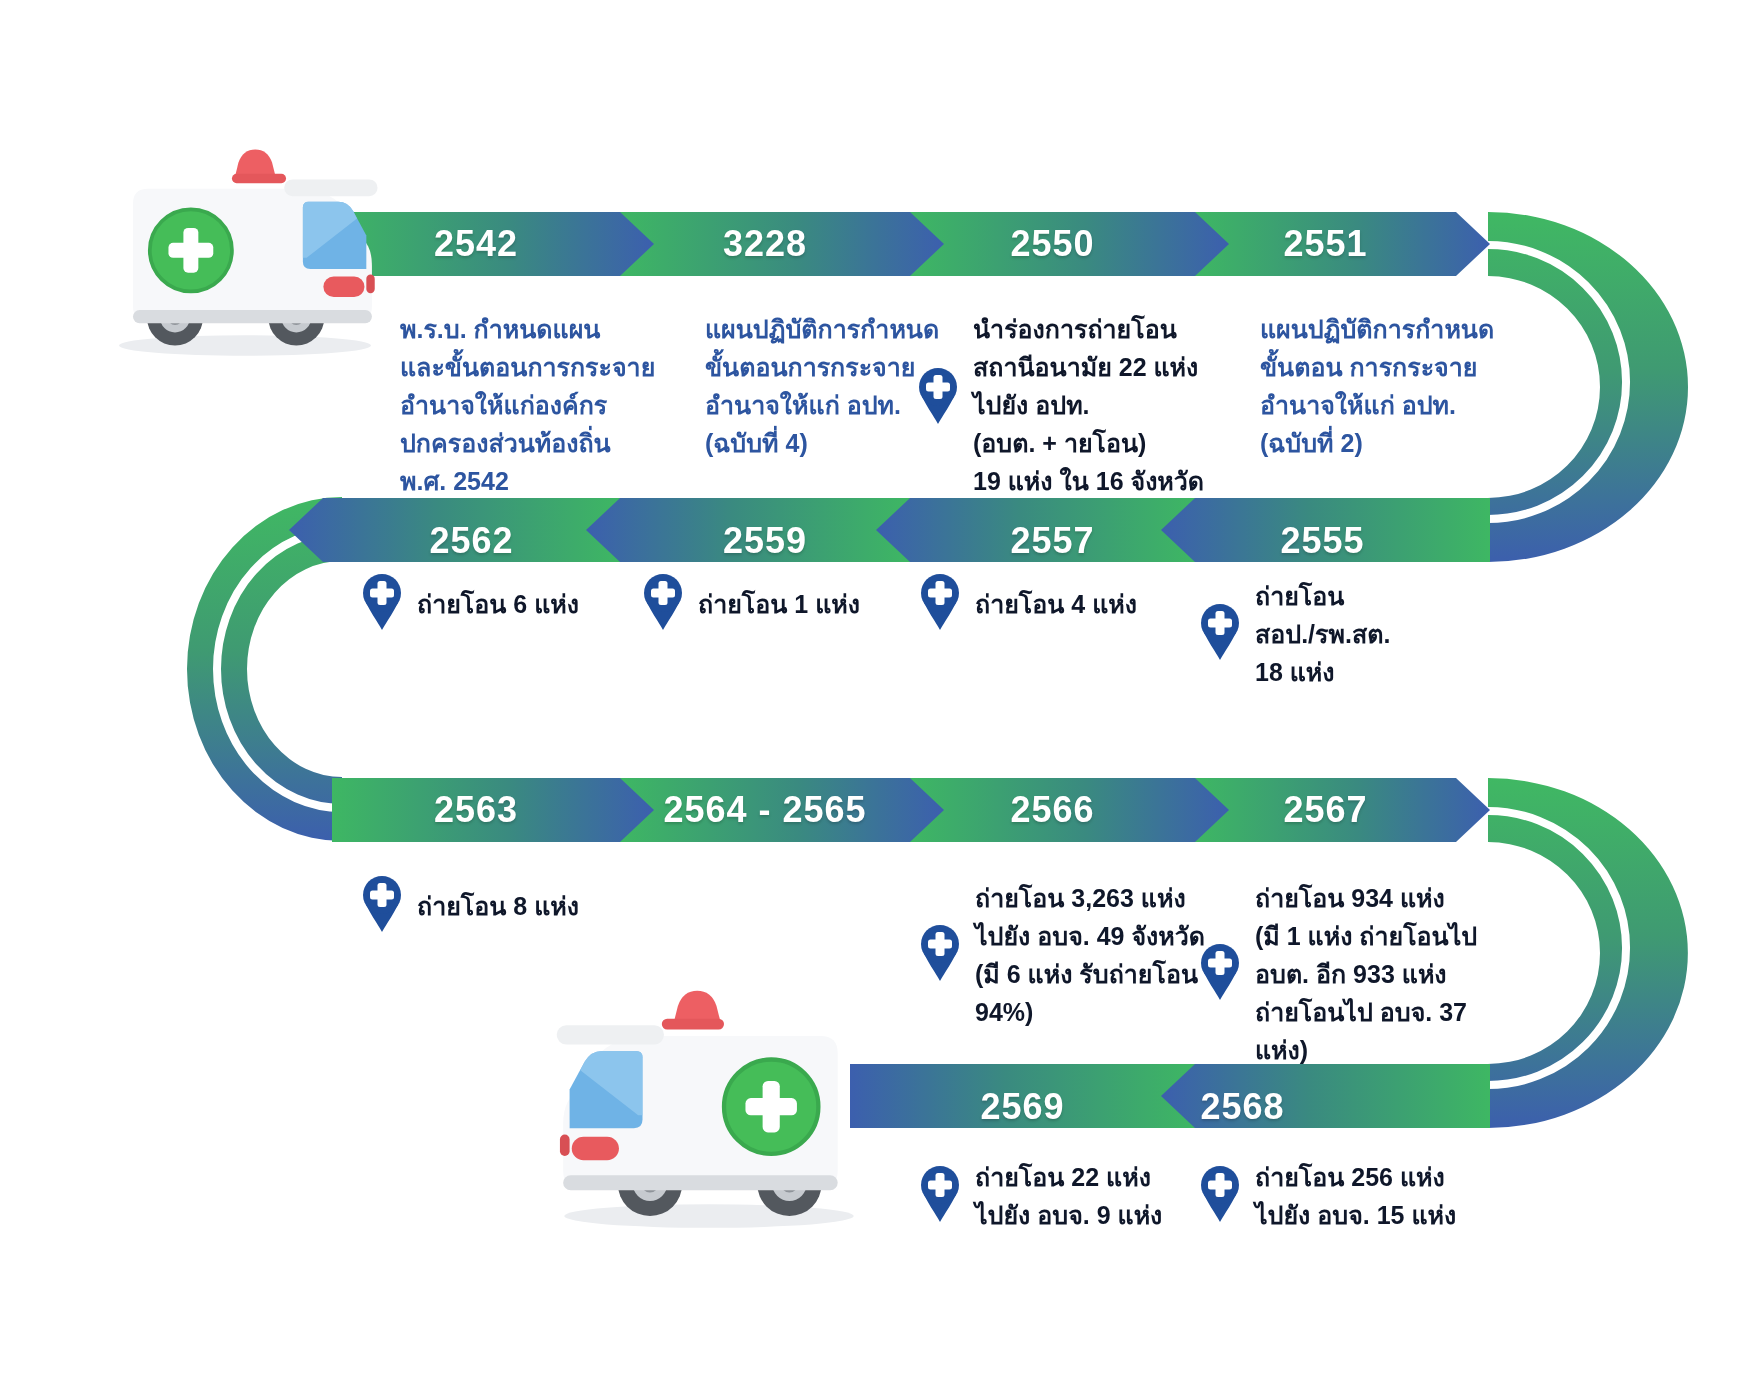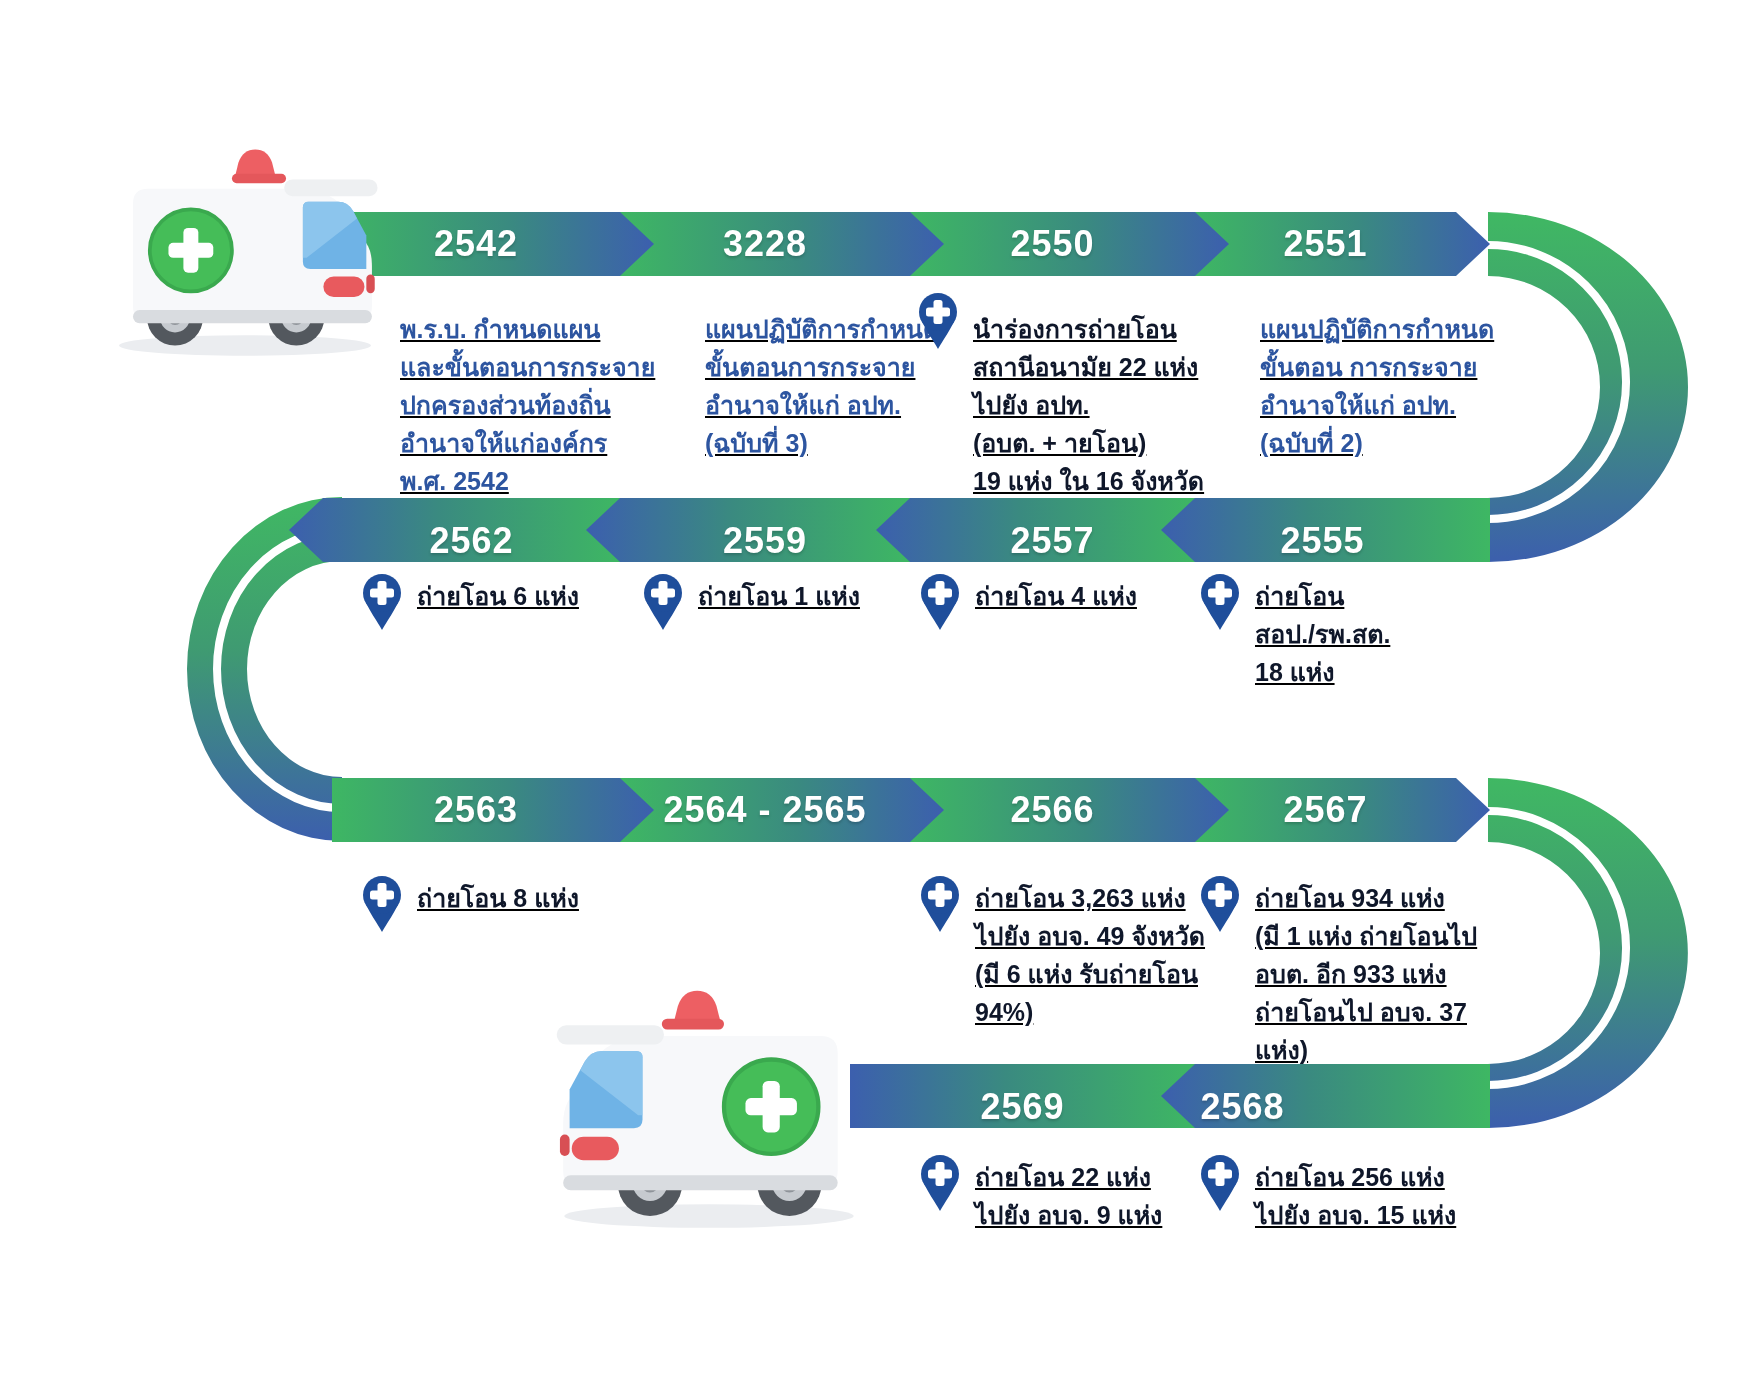--- a/index.html
+++ b/index.html
@@ -22,21 +22,21 @@
   .tip-left{clip-path:polygon(34px 0,100% 0,100% 100%,34px 100%,0 50%);}
   .yr{
     color:#ffffff;font-size:36px;font-weight:700;letter-spacing:1px;
     text-shadow:0 2px 3px rgba(0,0,0,0.18);
     white-space:nowrap;
   }
   .pr34{padding-right:34px;}
   .pl34{padding-left:34px;}
   
   .desc{
-    position:absolute;display:flex;gap:15px;align-items:flex-start;z-index:50;text-decoration:underline;
+    position:absolute;display:flex;gap:15px;align-items:center;z-index:50;
   }
   .desc .txt{font-size:25px;font-weight:700;line-height:38px;white-space:nowrap;}
   .txt-blue{color:#2d55a0;}
   .txt-green{color:#0f172a;}
   .pin{flex:0 0 auto;margin-top:-4px;}
   .amb{position:absolute;z-index:60;}
   .amb.flip{transform:scaleX(-1);}
 </style>
 </head>
 <body>
@@ -82,31 +82,31 @@
     <span class="yr pr34">2550</span>
   </div>
   <div class="seg flow-right tip-right" style="left:1195px;top:212px;width:295px;z-index:11">
     <span class="yr pr34">2551</span>
   </div>
 
   <div class="desc" style="left:400px;top:310px">
     <div class="txt txt-blue">
       <div>พ.ร.บ. กำหนดแผน</div>
       <div>และขั้นตอนการกระจาย</div>
+      <div>อำนาจให้แก่องค์กร</div>
       <div>ปกครองส่วนท้องถิ่น</div>
-      <div>อำนาจให้แก่องค์กร</div>
       <div>พ.ศ. 2542</div>
     </div>
   </div>
   <div class="desc" style="left:705px;top:310px">
     <div class="txt txt-blue">
       <div>แผนปฏิบัติการกำหนด</div>
       <div>ขั้นตอนการกระจาย</div>
       <div>อำนาจให้แก่ อปท.</div>
-      <div>(ฉบับที่ 3)</div>
+      <div>(ฉบับที่ 4)</div>
     </div>
   </div>
   <div class="desc" style="left:918px;top:296px">
     <svg class="pin" width="40" height="58" viewBox="0 0 40 58">
       <path d="M20 57 C15 48 7 37 4 29 L36 29 C33 37 25 48 20 57 Z" fill="#1f4e9b"></path>
       <circle cx="20" cy="20" r="19" fill="#1f4e9b"></circle>
       <rect x="15.5" y="8" width="9" height="24" rx="2.5" fill="#ffffff"></rect>
       <rect x="8" y="15.5" width="24" height="9" rx="2.5" fill="#ffffff"></rect>
     </svg>
     <div class="txt txt-green" style="margin-top:14px">

